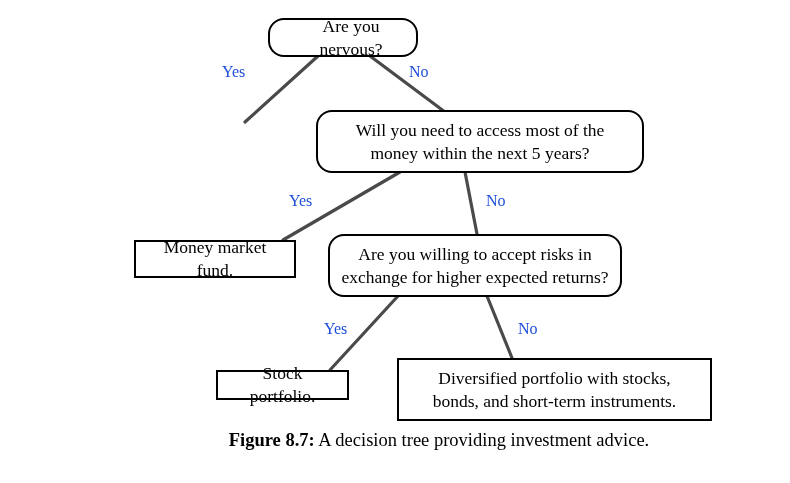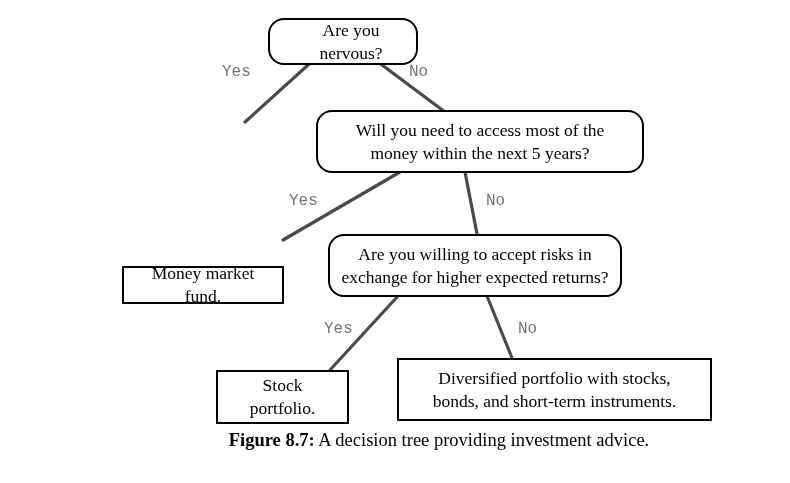--- a/index.html
+++ b/index.html
@@ -47,23 +47,23 @@
     border-radius: 16px;
     font-size: 17.5px;
   }
   .leaf {
     border: 2.2px solid #000000;
     border-radius: 0;
     font-size: 17.5px;
   }
   .edge-label {
     position: absolute;
-    color: #737373;
+    color: #1d4ed8;
     font-size: 16px;
-    font-family: Liberation Mono, monospace;
+    font-family: Liberation Serif, serif;
     z-index: 3;
     white-space: nowrap;
   }
   #caption {
     position: absolute;
     left: 0;
     top: 430px;
     width: 790px;
     text-align: center;
     font-size: 18.5px;
@@ -91,40 +91,40 @@
 
     <line x1="400" y1="172" x2="283" y2="240" stroke="#4a4a4a" stroke-width="3.2" stroke-linecap="round"></line>
 
     <line x1="465" y1="172" x2="477" y2="234" stroke="#4a4a4a" stroke-width="3.2" stroke-linecap="round"></line>
 
     <line x1="398" y1="296" x2="330" y2="370" stroke="#4a4a4a" stroke-width="3.2" stroke-linecap="round"></line>
 
     <line x1="487" y1="296" x2="512" y2="358" stroke="#4a4a4a" stroke-width="3.2" stroke-linecap="round"></line>
   </svg>
 
-  <div class="node decision" style="left:268px; top:18px; width:150px; height:47px;padding-left:16px;">
+  <div class="node decision" style="left:268px; top:18px; width:150px; height:39px;padding-left:16px;">
     <span class="node-text">Are you nervous?</span>
   </div>
 
 
   <div class="node decision" style="left:316px; top:110px; width:328px; height:63px;">
     <span class="node-text">Will you need to access most of the
 money within the next 5 years?</span>
   </div>
 
-  <div class="node leaf" style="left:122px; top:240px; width:162px; height:38px;margin-top:26px;">
+  <div class="node leaf" style="left:134px; top:240px; width:162px; height:38px;">
     <span class="node-text">Money market fund.</span>
   </div>
 
   <div class="node decision" style="left:328px; top:234px; width:294px; height:63px;">
     <span class="node-text">Are you willing to accept risks in
 exchange for higher expected returns?</span>
   </div>
 
-  <div class="node leaf" style="left:216px; top:370px; width:133px; height:54px;">
+  <div class="node leaf" style="left:216px; top:370px; width:133px; height:30px;">
     <span class="node-text">Stock portfolio.</span>
   </div>
 
   <div class="node leaf" style="left:397px; top:358px; width:315px; height:63px;">
     <span class="node-text">Diversified portfolio with stocks,
 bonds, and short-term instruments.</span>
   </div>
 
   <span class="edge-label" style="left:222px; top:63px;">Yes</span>
   <span class="edge-label" style="left:409px; top:63px;">No</span>

